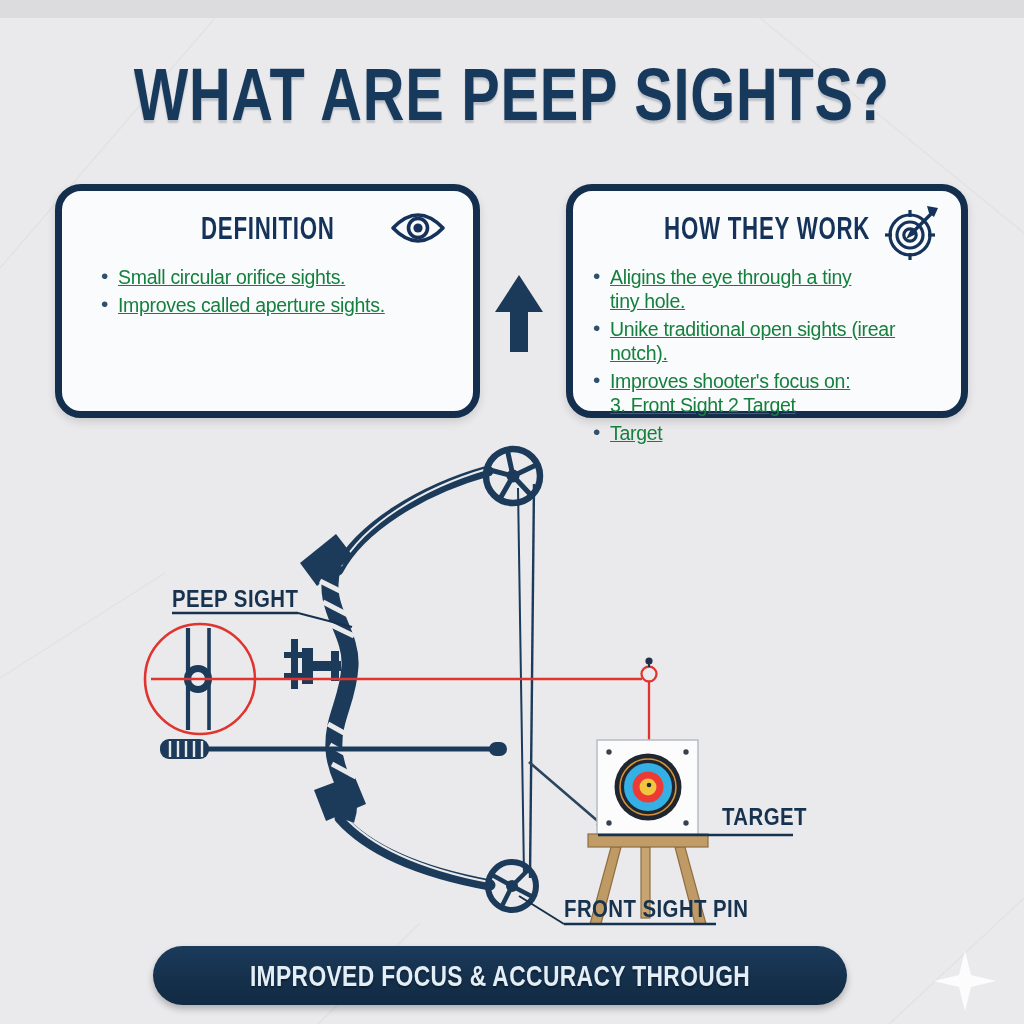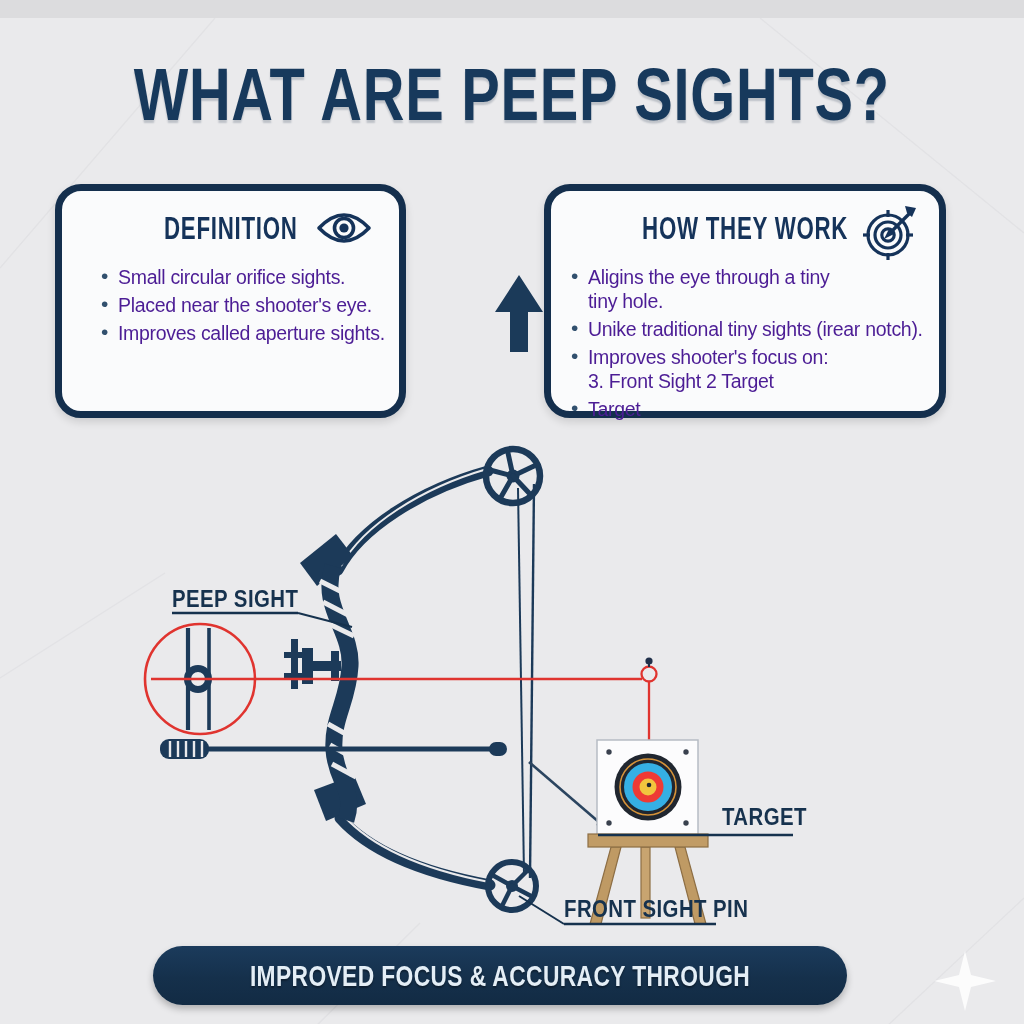--- a/index.html
+++ b/index.html
@@ -6,32 +6,32 @@
   body{font-family:"Liberation Sans",sans-serif;background:#dcdcde;}
   #stage{position:relative;width:1024px;height:1024px;background:#eaeaec;overflow:hidden;margin:18px auto;}
   .condensed{display:inline-block;transform:scaleX(.78);transform-origin:center;}
   
   #title{position:absolute;top:34px;left:0;width:1024px;text-align:center;z-index:3;}
   #title span{font-size:74px;font-weight:bold;color:#17395c;letter-spacing:1px;
               text-shadow:0 3px 2px rgba(15,35,60,.20);}
   
   .card{position:absolute;top:166px;background:#fafbfc;border:7px solid #142f4d;border-radius:26px;
         box-shadow:0 4px 8px rgba(0,0,0,.13);z-index:3;box-sizing:border-box;}
-  #card-definition{left:55px;width:351px;height:234px;}
-  #card-how{left:544px;width:402px;height:234px;}
+  #card-definition{left:55px;width:425px;height:234px;}
+  #card-how{left:566px;width:402px;height:234px;}
   .card-head{position:relative;height:52px;margin-top:14px;text-align:center;}
   .card-head h2{margin:0;font-size:31px;color:#15335a;display:inline-block;
                 transform:scaleX(.72);transform-origin:center;letter-spacing:1px;line-height:48px;}
   .card-icon{position:absolute;top:2px;}
   #card-definition .card-icon{right:26px;}
   #card-how .card-icon{right:20px;top:-4px;}
   .card ul{list-style:none;margin:8px 0 0 0;padding:0 6px 0 36px;}
   #card-how ul{padding-left:17px;}
   .card li{position:relative;padding-left:20px;margin-bottom:4px;font-size:19.5px;line-height:24px;
-           color:#4c1d95;letter-spacing:-.3px;white-space:pre-line;}
+           color:#15803d;letter-spacing:-.3px;white-space:pre-line;text-decoration:underline;}
   .card li::before{content:"\2022";position:absolute;left:3px;top:-1px;color:#31506e;font-size:21px;}
   
   .dlabel{position:absolute;z-index:4;font-weight:bold;font-size:24px;color:#16324e;
           letter-spacing:.5px;transform:scaleX(.85);transform-origin:left center;white-space:nowrap;}
   #label-peep{left:172px;top:567px;}
   #label-target{left:722px;top:785px;}
   #label-front{left:564px;top:877px;}
   
   #banner{position:absolute;left:153px;top:928px;width:694px;height:59px;border-radius:30px;z-index:3;
           background:linear-gradient(180deg,#1b3b5c 0%,#15304b 55%,#122b44 100%);
@@ -55,21 +55,20 @@
     <div class="card-head">
       <h2>DEFINITION</h2>
       <svg class="card-icon" width="58" height="42" viewBox="0 0 58 42">
         <path d="M4,21 Q29,-5 54,21 Q29,47 4,21 Z" fill="none" stroke="#15335a" stroke-width="3.6" stroke-linejoin="round"></path>
         <circle cx="29" cy="21" r="9.5" fill="none" stroke="#15335a" stroke-width="3.6"></circle>
         <circle cx="29" cy="21" r="4.6" fill="#15335a"></circle>
       </svg>
     </div>
     <ul>
       <li>Small circular orifice sights.</li>
-      <li>Placed near the shooter's eye.</li>
       <li>Improves called aperture sights.</li>
     </ul>
   </div>
 
   <div class="card" id="card-how">
     <div class="card-head">
       <h2>HOW THEY WORK</h2>
       <svg class="card-icon" width="58" height="60" viewBox="0 0 58 60">
         <circle cx="27" cy="34" r="20" fill="none" stroke="#15335a" stroke-width="3.2"></circle>
         <circle cx="27" cy="34" r="13" fill="none" stroke="#15335a" stroke-width="3.2"></circle>
@@ -79,21 +78,21 @@
         <line x1="2" y1="34" x2="9" y2="34" stroke="#15335a" stroke-width="3.2"></line>
         <line x1="45" y1="34" x2="52" y2="34" stroke="#15335a" stroke-width="3.2"></line>
         <line x1="29" y1="32" x2="49" y2="12" stroke="#15335a" stroke-width="3.4"></line>
         <polygon points="23,38 33,33 28,28" fill="#15335a"></polygon>
         <polygon points="44,5 55,7 51,16 46,12" fill="#15335a"></polygon>
       </svg>
     </div>
     <ul>
       <li>Aligins the eye through a tiny
 tiny hole.</li>
-      <li>Unike traditional tiny sights (irear notch).</li>
+      <li>Unike traditional open sights (irear notch).</li>
       <li>Improves shooter's focus on:
 3. Front Sight 2 Target</li>
       <li>Target</li>
     </ul>
   </div>
 
   <svg id="diagram" width="1024" height="1024" viewBox="0 0 1024 1024">
 
     <g stroke="#dddde0" stroke-width="1.4" opacity="0.6">
       <line x1="0" y1="250" x2="215" y2="0"></line>

